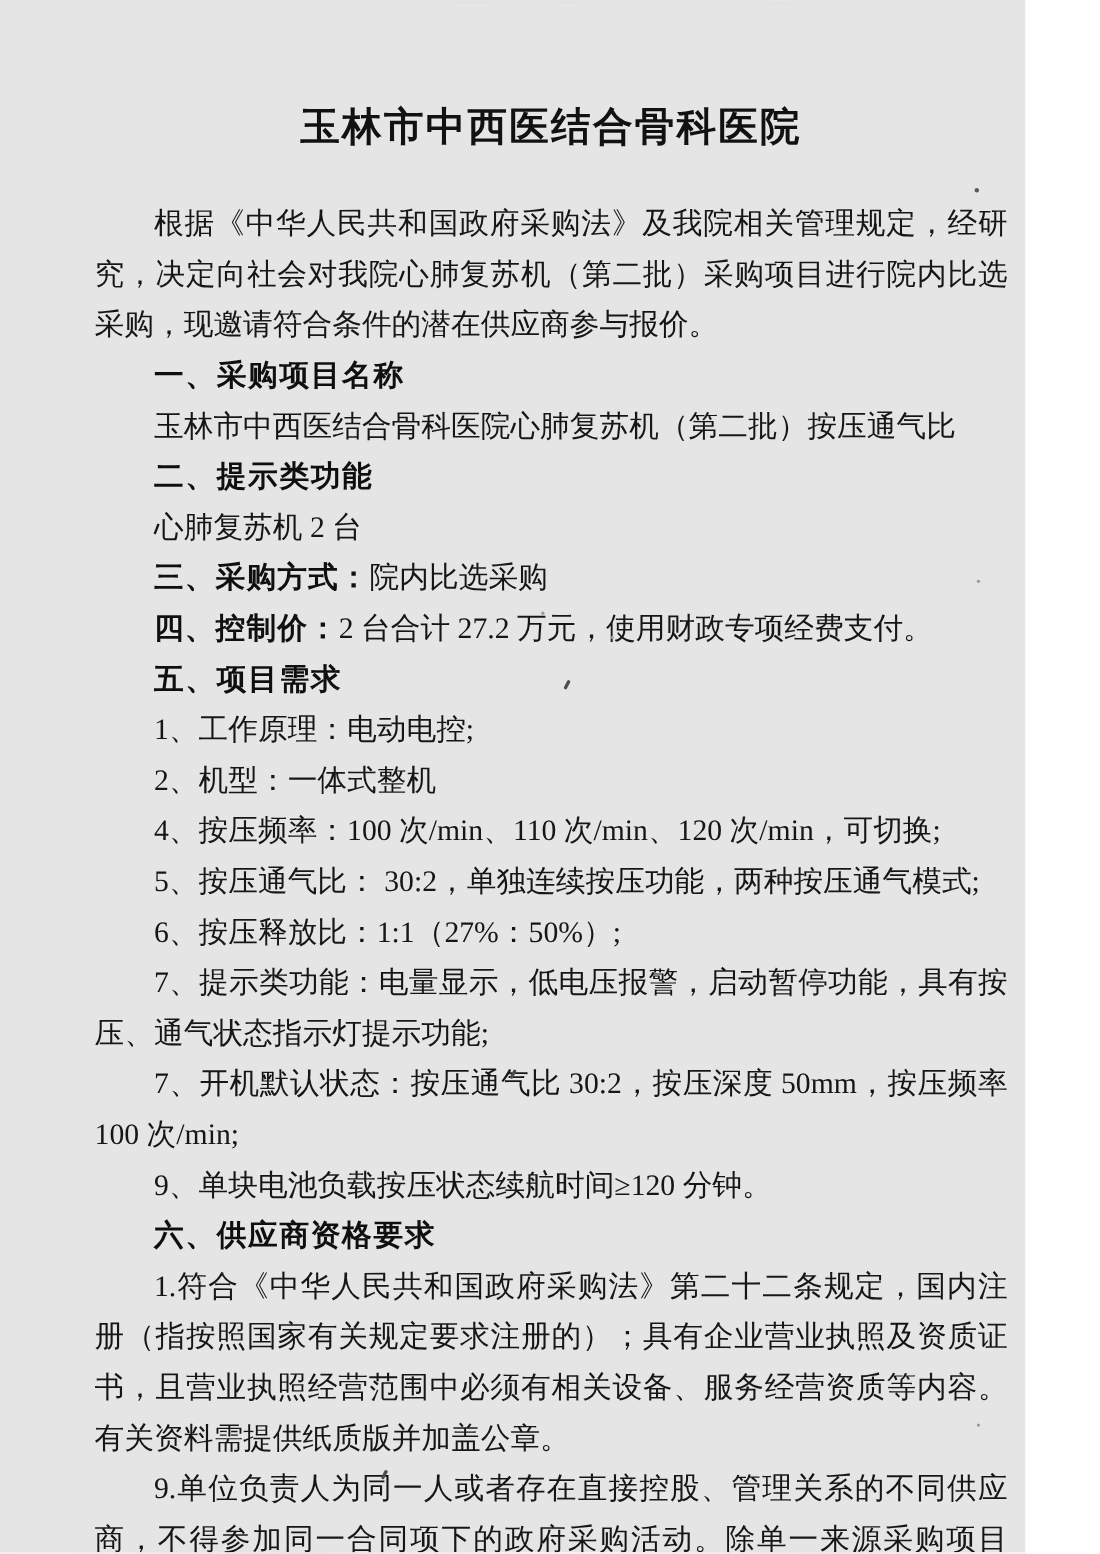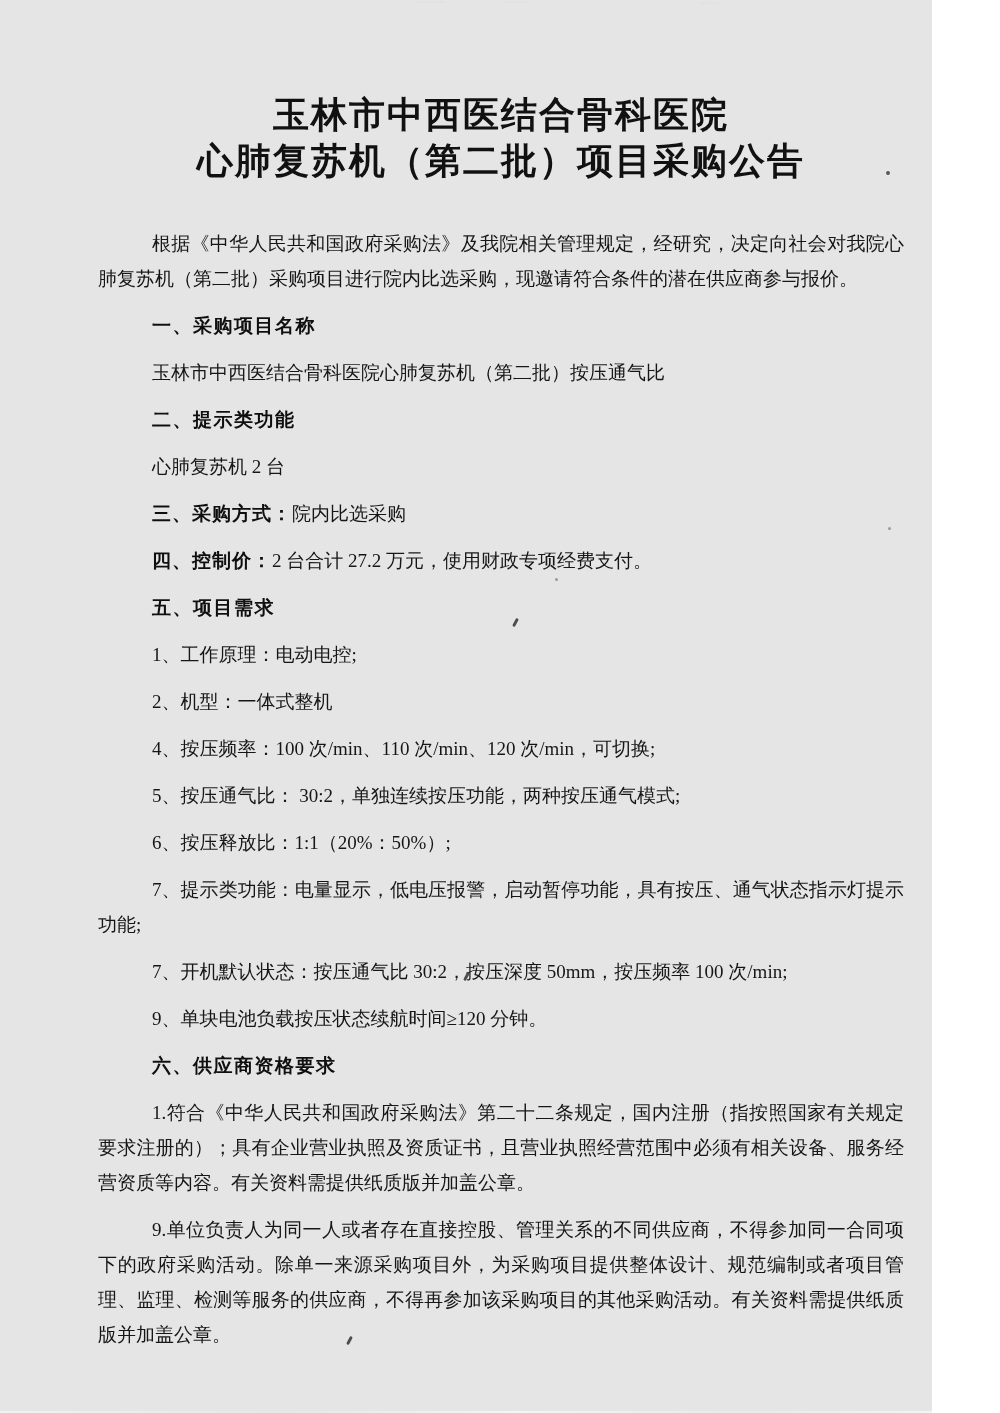--- a/index.html
+++ b/index.html
@@ -23,23 +23,23 @@
     text-align: center;
     font-family: "Liberation Serif", serif;
     font-weight: 700;
     font-size: 36px;
     line-height: 46px;
     letter-spacing: 2px;
     color: #111;
   }
   .t-line { display: block; }
   p {
-    margin: 12px;
-    font-size: 19px;
-    line-height: 35px;
+    margin: 0;
+    font-size: 27px;
+    line-height: 46px;
     text-align: justify;
     font-family: "Liberation Serif", serif;
     color: #161616;
   }
   .indent { text-indent: 54px; }
   .heading {
     font-family: Liberation Serif, serif;
     font-weight: 700;
     letter-spacing: 1.5px;
     color: #0f0f0f;
@@ -80,41 +80,40 @@
 </style>
 </head>
 <body>
 
 <div class="page">
 
   <div class="content">
 
     <h1 class="doc-title">
       <span class="t-line">玉林市中西医结合骨科医院</span>
-      <span class="t-line">心肺复苏机（第二批）项目采购公告</span>
     </h1>
 
     <p class="indent">根据《中华人民共和国政府采购法》及我院相关管理规定，经研究，决定向社会对我院心肺复苏机（第二批）采购项目进行院内比选采购，现邀请符合条件的潜在供应商参与报价。</p>
 
     <p class="indent heading">一、采购项目名称</p>
     <p class="indent">玉林市中西医结合骨科医院心肺复苏机（第二批）按压通气比</p>
 
     <p class="indent heading">二、提示类功能</p>
     <p class="indent">心肺复苏机 2 台</p>
 
     <p class="indent"><span class="heading-inline">三、采购方式：</span><span>院内比选采购</span></p>
 
     <p class="indent"><span class="heading-inline">四、控制价：</span><span>2 台合计 27.2 万元，使用财政专项经费支付。</span></p>
 
     <p class="indent heading">五、项目需求</p>
     <p class="indent">1、工作原理：电动电控;</p>
     <p class="indent">2、机型：一体式整机</p>
     <p class="indent">4、按压频率：100 次/min、110 次/min、120 次/min，可切换;</p>
     <p class="indent">5、按压通气比： 30:2，单独连续按压功能，两种按压通气模式;</p>
-    <p class="indent">6、按压释放比：1:1（20%：50%）;</p>
+    <p class="indent">6、按压释放比：1:1（27%：50%）;</p>
     <p class="indent">7、提示类功能：电量显示，低电压报警，启动暂停功能，具有按压、通气状态指示灯提示功能;</p>
     <p class="indent">7、开机默认状态：按压通气比 30:2，按压深度 50mm，按压频率 100 次/min;</p>
     <p class="indent">9、单块电池负载按压状态续航时间≥120 分钟。</p>
 
     <p class="indent heading">六、供应商资格要求</p>
     <p class="indent">1.符合《中华人民共和国政府采购法》第二十二条规定，国内注册（指按照国家有关规定要求注册的）；具有企业营业执照及资质证书，且营业执照经营范围中必须有相关设备、服务经营资质等内容。有关资料需提供纸质版并加盖公章。</p>
     <p class="indent">9.单位负责人为同一人或者存在直接控股、管理关系的不同供应商，不得参加同一合同项下的政府采购活动。除单一来源采购项目外，为采购项目提供整体设计、规范编制或者项目管理、监理、检测等服务的供应商，不得再参加该采购项目的其他采购活动。有关资料需提供纸质版并加盖公章。</p>
 
   </div>
 

